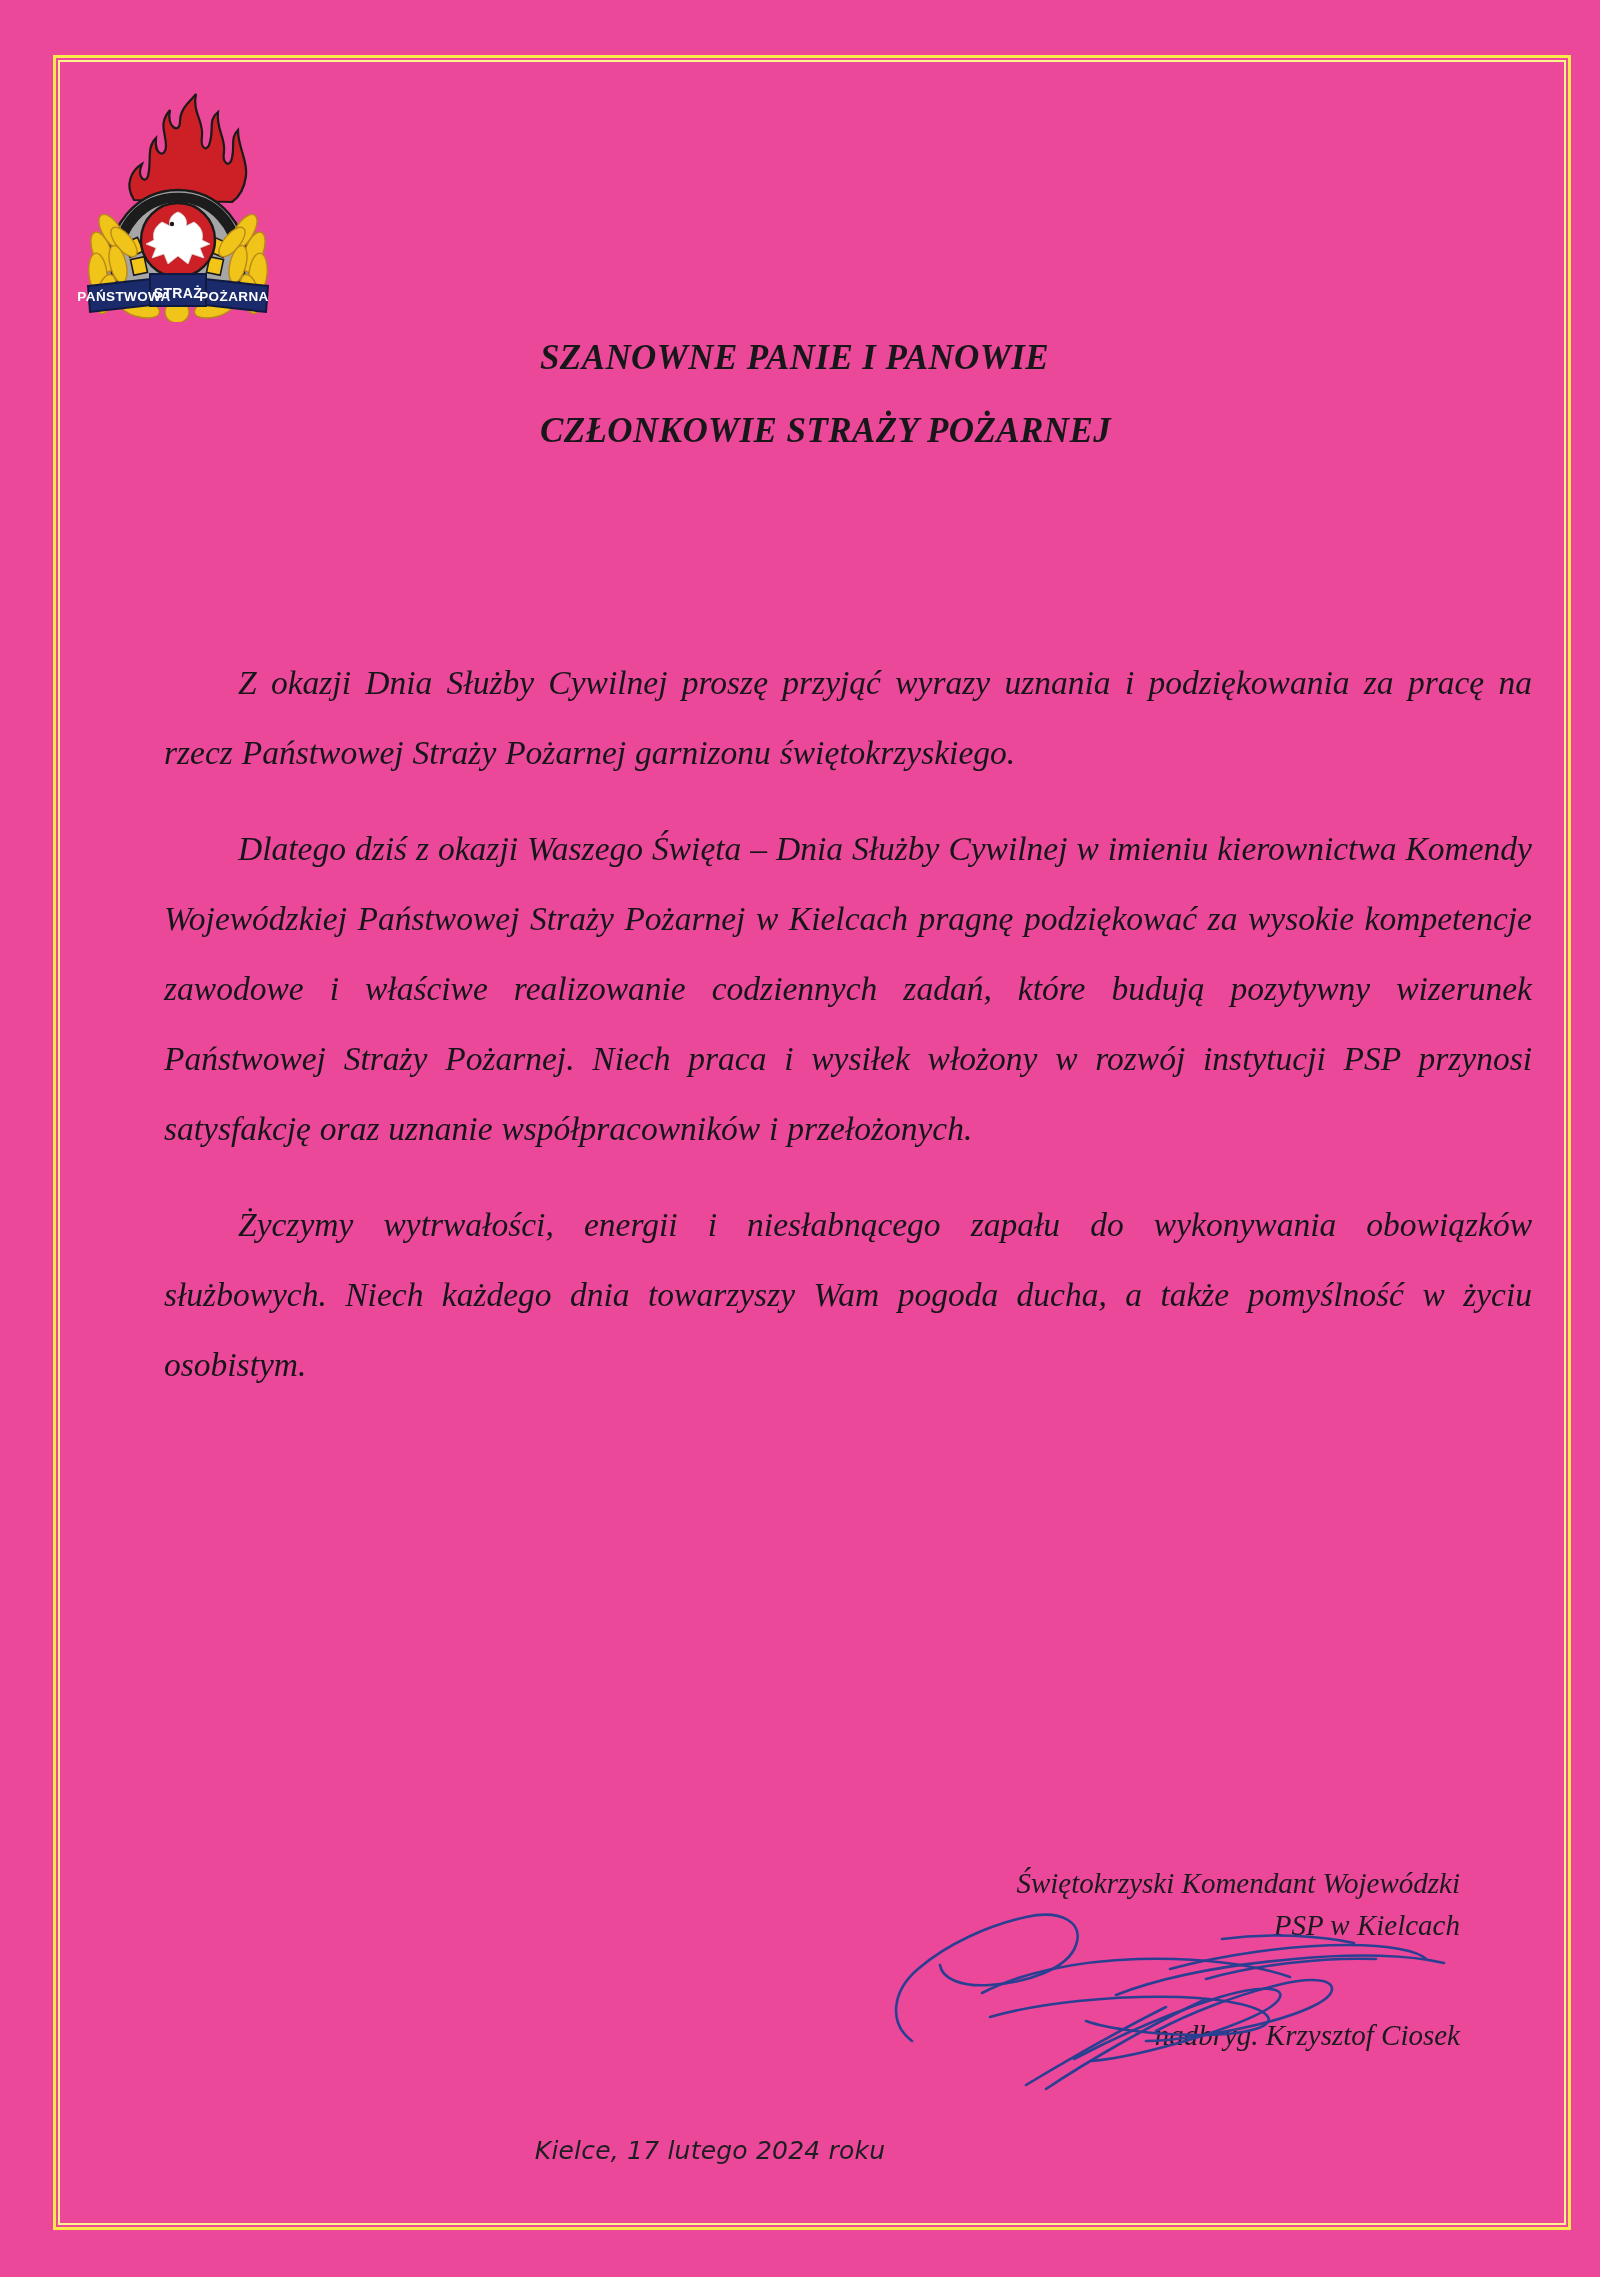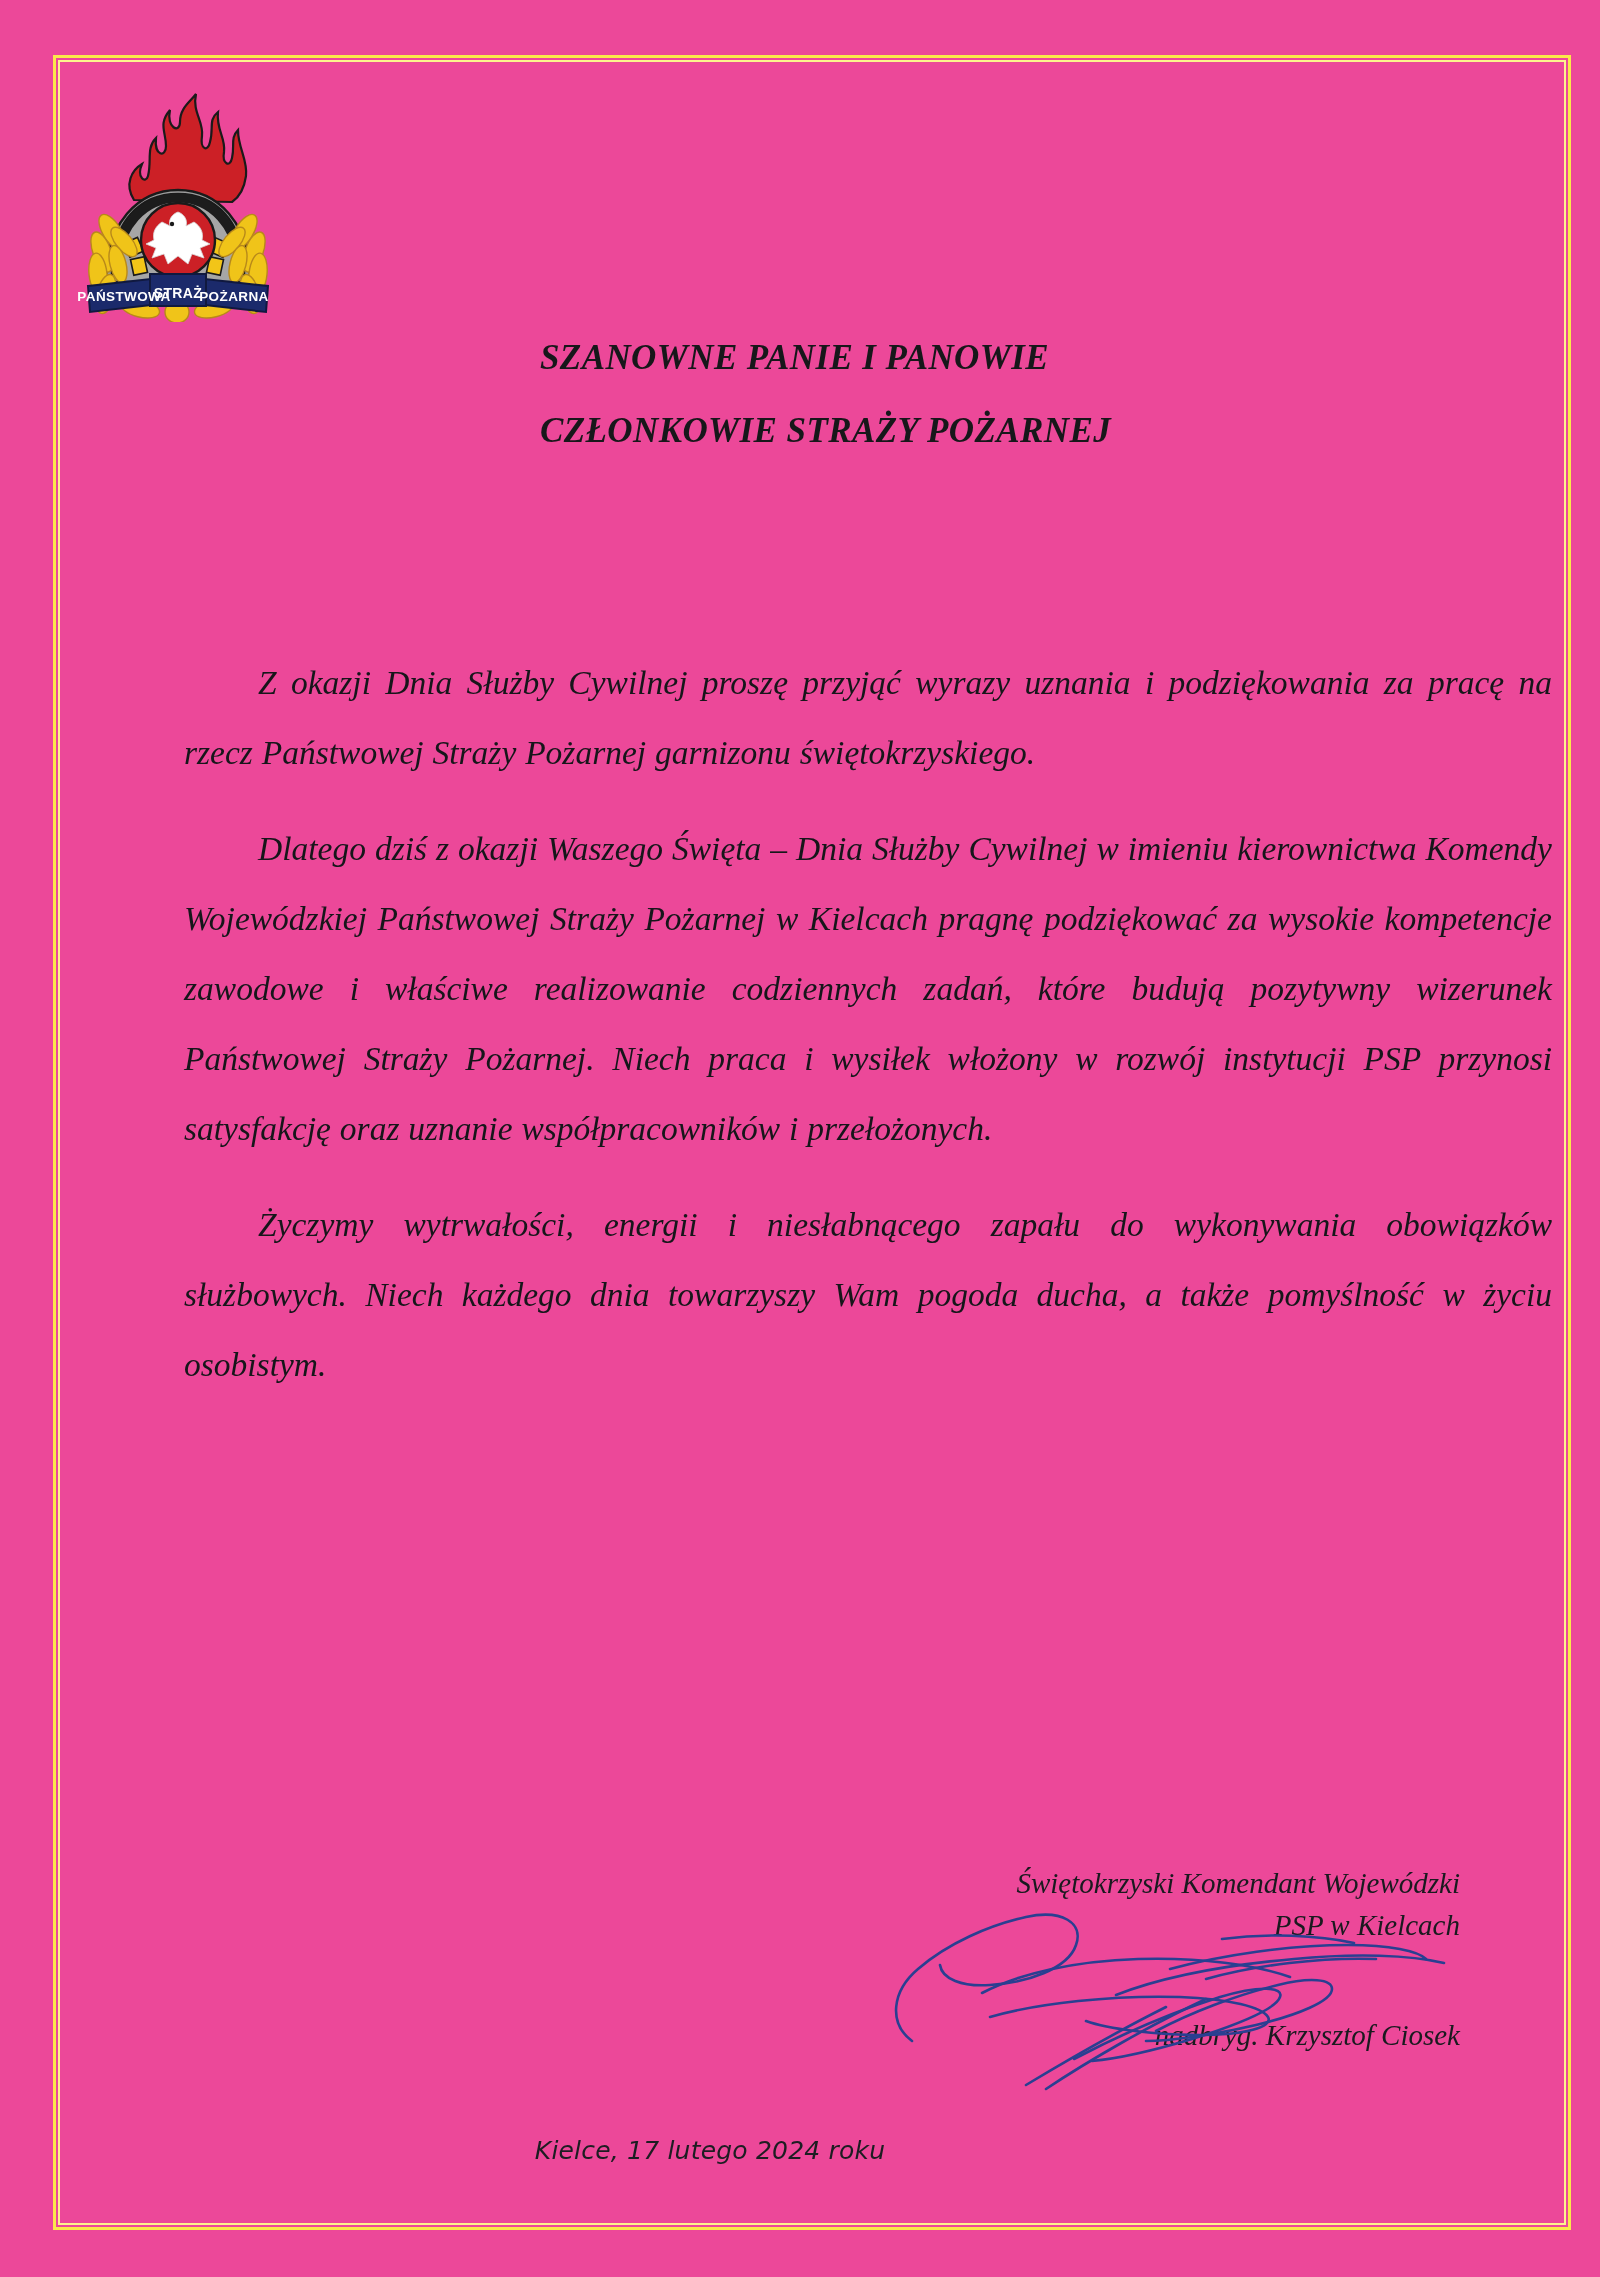--- a/index.html
+++ b/index.html
@@ -65,21 +65,21 @@
     letter-spacing: 0.4px;
     color: #17171a;
     line-height: 1.0;
     margin-bottom: 38px;
     white-space: nowrap;
   }
 
   
   .body-block {
     position: absolute;
-    left: 184px;
+    left: 164px;
     top: 648px;
     width: 1368px;
   }
   .para {
     font-family: "Liberation Serif", "DejaVu Serif", serif;
     font-style: italic;
     font-size: 33.5px;
     line-height: 70px;
     color: #16161a;
     text-align: justify;

